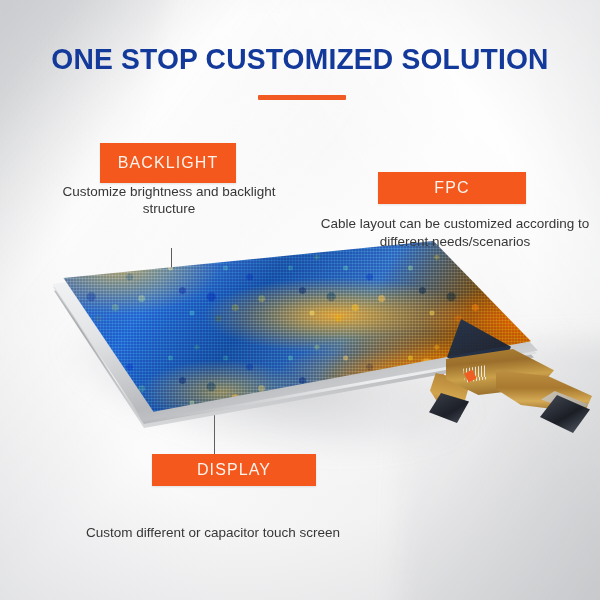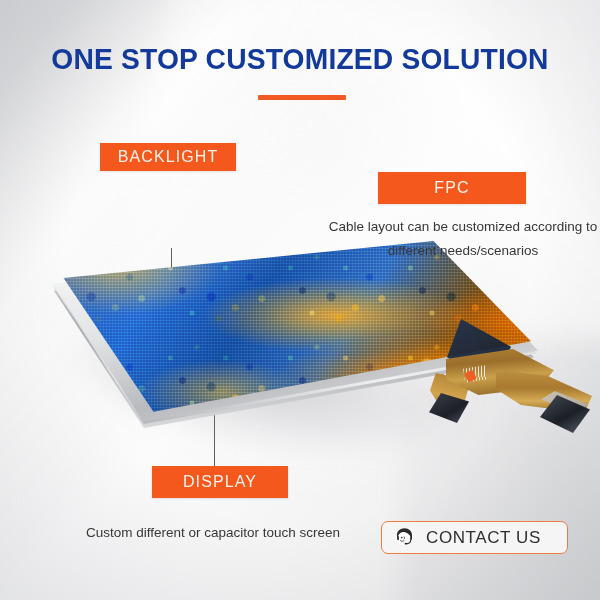--- a/index.html
+++ b/index.html
@@ -37,27 +37,27 @@
     transform:scaleX(.94);transform-origin:50% 50%;
   }
   .title-rule{position:absolute;left:258px;top:95px;width:88px;height:5px;
     background:#f15a22;border-radius:1px;}
 
   
   .chip{position:absolute;background:#f4581d;color:#fdf3ec;
     display:flex;align-items:center;justify-content:center;
     font-size:16px;letter-spacing:1.1px;font-weight:400;
     box-shadow:0 1px 2px rgba(0,0,0,.10);}
-  .chip-backlight{left:100px;top:143px;width:136px;height:28px;}
+  .chip-backlight{left:100px;top:143px;width:136px;height:40px;}
   .chip-fpc{left:378px;top:172px;width:148px;height:32px;}
-  .chip-display{left:152px;top:466px;width:136px;height:32px;}
+  .chip-display{left:152px;top:454px;width:164px;height:32px;}
 
   .caption{position:absolute;color:#373737;font-size:13.5px;line-height:17px;text-align:center;}
   .cap-backlight{left:58px;top:183px;width:222px;}
-  .cap-fpc{left:328px;top:215px;width:270px;line-height:24px;}
+  .cap-fpc{left:320px;top:215px;width:270px;line-height:18px;}
   .cap-display{left:48px;top:524px;width:330px;}
 
   
   .lead{position:absolute;background:#5d5d5d;width:1px;}
   .lead-backlight{left:171px;top:248px;height:44px;}
   .lead-display{left:214px;top:370px;height:100px;}
   .lead-fpc{left:441px;top:254px;height:124px;}
   .dot{position:absolute;width:5px;height:5px;background:#f15a22;border-radius:50%;}
   .dot-display{left:212px;top:366px;}
   .dot-fpc{left:439px;top:374px;width:6px;height:6px;}
@@ -199,39 +199,26 @@
     <div class="fpc fpc-conn1"></div>
     <div class="fpc fpc-conn2b"></div>
     <div class="fpc fpc-conn2"></div>
     <div class="fpc-trace"></div>
     <div class="fpc-mark"></div>
   </div>
 
   <div class="chip chip-backlight">
     <span>BACKLIGHT</span>
   </div>
+  <div class="caption cap-backlight">Customize brightness and backlight structure</div>
 
   <div class="chip chip-fpc">
     <span>FPC</span>
   </div>
   <div class="caption cap-fpc">Cable layout can be customized according to different needs/scenarios</div>
 
   <div class="chip chip-display">
     <span>DISPLAY</span>
   </div>
   <div class="caption cap-display">Custom different or capacitor touch screen</div>
 
-  <div class="contact">
-    <svg class="agent" viewBox="0 0 32 32">
-      <ellipse cx="16" cy="15" rx="12" ry="11.5" fill="#ffffff"></ellipse>
-      <path d="M16 3.2c-6.1 0-10.6 4.3-10.6 10 0 1.6.3 2.6.7 3.3 .9-3.6 2.3-5.6 4.2-6.9 2.6-1.8 6.6-1.2 9.7.6 2.5 1.5 4.4 3.6 5.3 6.6 .8-1.3 1.2-2.6 1.2-4C26.5 7.3 22.1 3.2 16 3.2z" fill="#2b2b2b"></path>
-      <path d="M7.1 13.6c-.9 0-1.6 1.4-1.6 3.1 0 1.7.7 3.1 1.6 3.1 .5 0 .9-.4 1.2-1.1l-.2-4.2c-.3-.6-.6-.9-1-.9z" fill="#2b2b2b"></path>
-      <path d="M25 13.6c-.4 0-.8.3-1 .9l-.2 4.2c.3.7.7 1.1 1.2 1.1 .9 0 1.6-1.4 1.6-3.1 0-1.7-.7-3.1-1.6-3.1z" fill="#2b2b2b"></path>
-      <path d="M24.6 19.9c0 2.6-2.2 4.3-5 4.6" fill="none" stroke="#2b2b2b" stroke-width="1.5" stroke-linecap="round"></path>
-      <ellipse cx="18.1" cy="24.6" rx="2.1" ry="1.3" fill="#2b2b2b"></ellipse>
-      <circle cx="12.3" cy="16.1" r="1.15" fill="#2b2b2b"></circle>
-      <path d="M15.6 15.1c.9 1.4 1 2.4-.4 3.1" fill="none" stroke="#2b2b2b" stroke-width="1.1" stroke-linecap="round"></path>
-      <path d="M10.3 20.4c1.6 1.1 3.4 1.2 5 .2" fill="none" stroke="#2b2b2b" stroke-width="1.1" stroke-linecap="round"></path>
-    </svg>
-    <span class="contact-label">CONTACT US</span>
-  </div>
 
 </div>
 
 </body></html>

